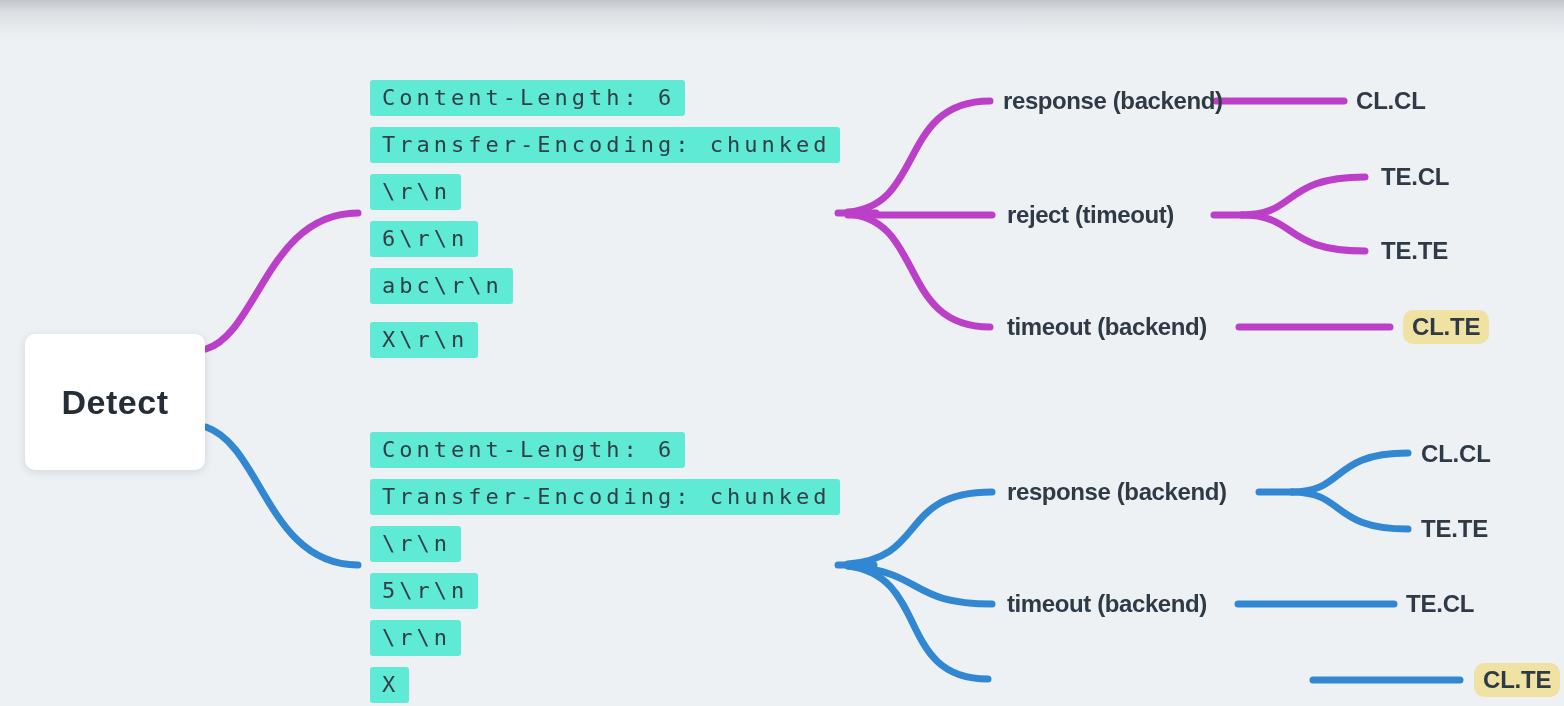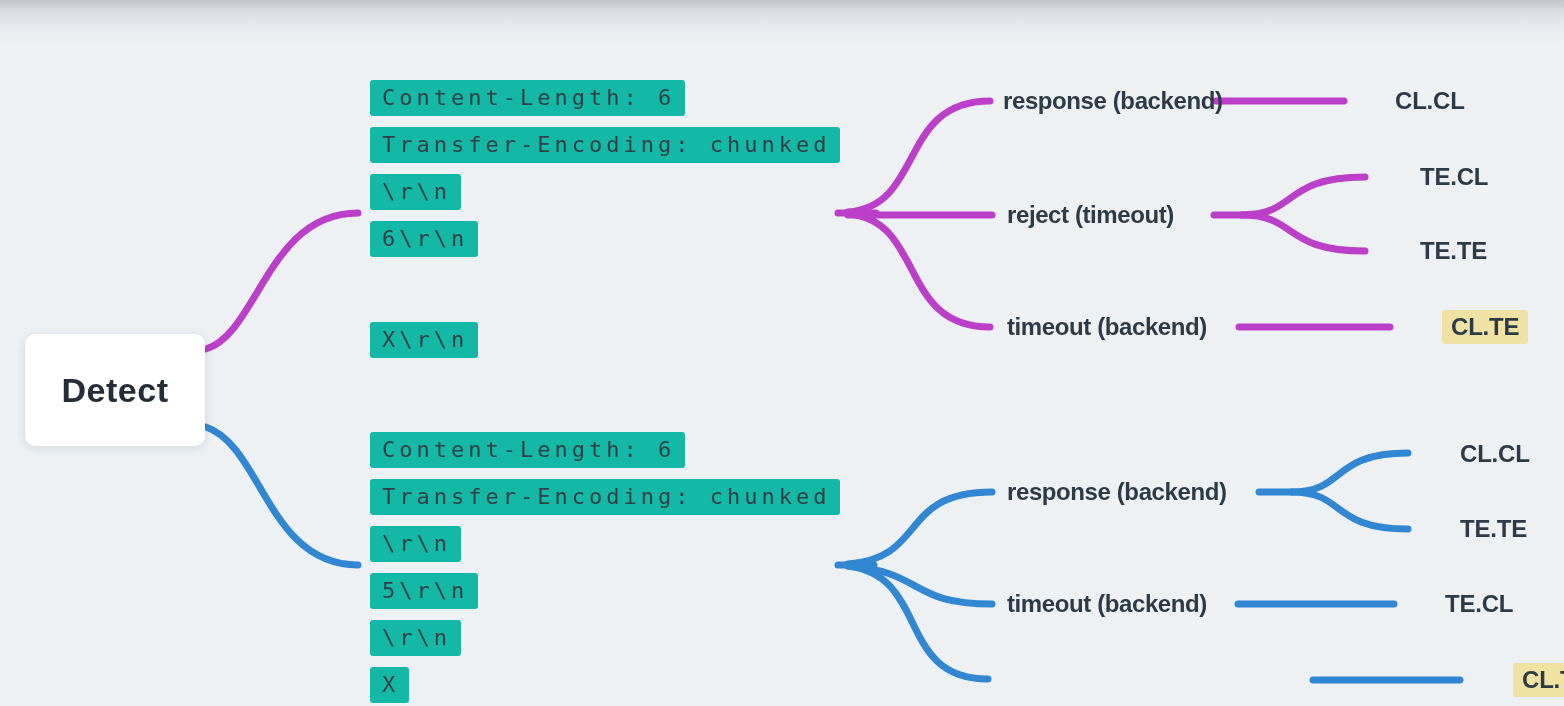--- a/index.html
+++ b/index.html
@@ -14,52 +14,51 @@
     position:absolute;left:0;top:0;width:1564px;height:46px;
     background:linear-gradient(180deg,#c2c6cc 0px,#dbdfe3 12px,#eceff2 34px,#edf1f4 46px);
     pointer-events:none;
   }
   svg.links{position:absolute;left:0;top:0;width:1564px;height:706px;}
   svg.links path{fill:none;stroke-width:7;stroke-linecap:round;}
   path.magenta{stroke:#bb3fc8;}
   path.blue{stroke:#3287d3;}
 
   .rootnode{
-    position:absolute;left:25px;top:334px;width:180px;height:112px;
+    position:absolute;left:25px;top:334px;width:180px;height:136px;
     background:#ffffff;border-radius:10px;
     box-shadow:0 2px 8px rgba(45,55,70,0.14);
     display:flex;align-items:center;justify-content:center;
   }
   .rootnode .label{
     font-size:34px;font-weight:600;color:#252e36;letter-spacing:.5px;
   }
 
   .chip{
     position:absolute;left:370px;
-    background:#14b8a6;border-radius:3px;
+    background:#5eead4;border-radius:3px;
     color:#333e48;
     font-family:"DejaVu Sans Mono", monospace;
     font-size:22px;line-height:26px;letter-spacing:4px;
     padding:5px 10px 5px 12px;
     white-space:pre;
   }
 
   .childlabel{
     position:absolute;transform:translateY(-50%);
     font-size:24px;font-weight:700;color:#2e3a46;letter-spacing:-0.4px;
     white-space:nowrap;
   }
   .result{
     position:absolute;transform:translateY(-50%);
     font-size:24px;font-weight:700;color:#2e3a46;letter-spacing:-0.2px;
     white-space:nowrap;
-    margin-left:39px;
   }
   .result.hl{
-    background:#f0e2a2;border-radius:3px;padding:3px 9px;
+    background:#f0e2a2;border-radius:10px;padding:3px 9px;
   }
 </style>
 </head>
 <body>
 
 <div class="stage">
 
   <svg class="links" viewBox="0 0 1564 706">
 
     <path class="magenta" d="M 206 349 C 258 333 268 213 358 213"></path>
@@ -88,20 +87,21 @@
   <div class="topfade"></div>
 
   <div class="rootnode">
     <span class="label">Detect</span>
   </div>
 
   <div class="chip" style="top:80px">Content-Length: 6</div>
   <div class="chip" style="top:127px">Transfer-Encoding: chunked</div>
   <div class="chip" style="top:174px">\r\n</div>
   <div class="chip" style="top:221px">6\r\n</div>
+  <div class="chip" style="top:268px">abc\r\n</div>
   <div class="chip" style="top:322px">X\r\n</div>
 
   <div class="chip" style="top:432px">Content-Length: 6</div>
   <div class="chip" style="top:479px">Transfer-Encoding: chunked</div>
   <div class="chip" style="top:526px">\r\n</div>
   <div class="chip" style="top:573px">5\r\n</div>
   <div class="chip" style="top:620px">\r\n</div>
   <div class="chip" style="top:667px">X</div>
 
   <div class="childlabel" style="left:1003px;top:101px">response (backend)</div>

